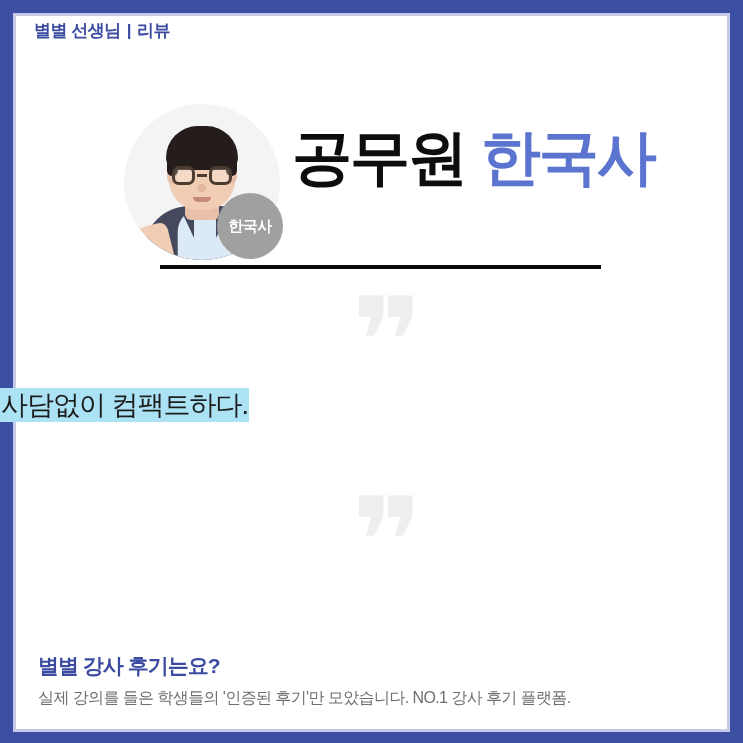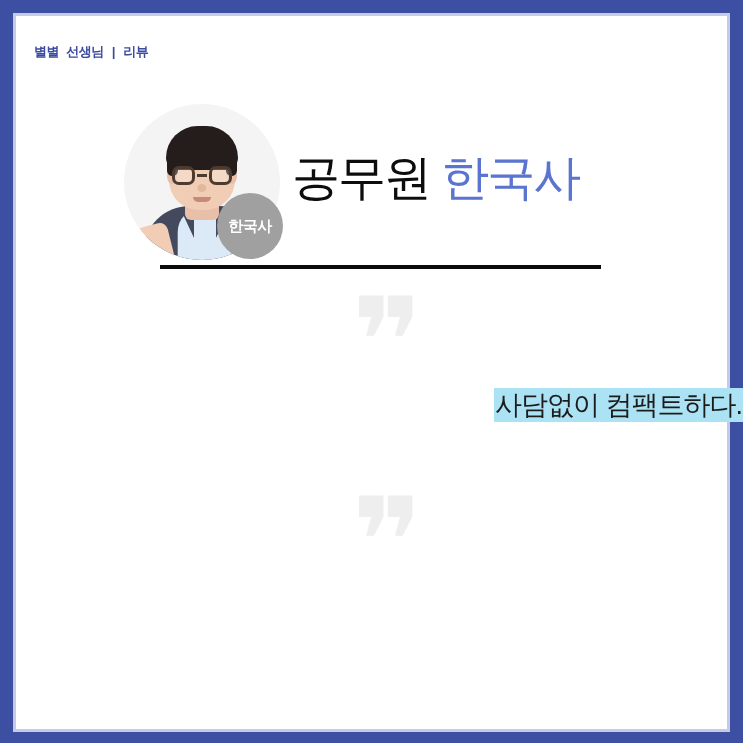--- a/index.html
+++ b/index.html
@@ -32,27 +32,26 @@
     top: 16px;
     width: 711px;
     height: 713px;
     background: #ffffff;
   }
 
   
   #header-label {
     position: absolute;
     left: 34px;
-    top: 43px;
-    font-size: 13px;
+    top: 19px;
+    font-size: 17px;
     font-weight: bold;
     color: #3b4ba0;
     letter-spacing: -0.5px;
     white-space: nowrap;
-    font-family: Liberation Mono, monospace;
   }
   #header-label .sep {
     display: inline-block;
     padding: 0 6px;
     font-weight: bold;
   }
 
   
   #profile-row {
     position: absolute;
@@ -222,26 +221,25 @@
   }
 
   
   #title-block {
     position: absolute;
     left: 292px;
     top: 128px;
     width: 420px;
   }
   .title-line {
-    font-size: 48px;
-    font-weight: normal;
+    font-size: 60px;
+    font-weight: bold;
     line-height: 60px;
     letter-spacing: -2px;
     white-space: nowrap;
-    margin-top: 20px;
   }
   .t-black { color: #0d0d0d; }
   .t-blue  { color: #5a74cf; }
 
   #title-divider {
     position: absolute;
     left: 160px;
     top: 265px;
     width: 441px;
     height: 4px;
@@ -266,21 +264,21 @@
     left: 352px;
     top: 482px;
   }
 
   
   #review-body {
     position: absolute;
     left: 0;
     top: 383px;
     width: 743px;
-    text-align: right;
+    text-align: left;
   }
   .review-line {
     font-size: 27px;
     color: #1c1c1c;
     line-height: 44px;
     letter-spacing: -1px;
     white-space: nowrap;
   }
   .review-line .hl {
     background: #ace3f4;
@@ -360,14 +358,18 @@
   <div class="quote-mark" id="quote-mark-top">❞</div>
 
   <div id="review-body">
     <div class="review-line">
       <span class="hl">사담없이 컴팩트하다.</span>
     </div>
   </div>
 
   <div class="quote-mark" id="quote-mark-bottom">❞</div>
 
+  <div id="footer">
+    <div id="footer-title">별별 강사 후기는요?</div>
+    <div id="footer-subtitle">실제 강의를 들은 학생들의 '인증된 후기'만 모았습니다. NO.1 강사 후기 플랫폼.</div>
+  </div>
 
 </div>
 
 </body></html>

